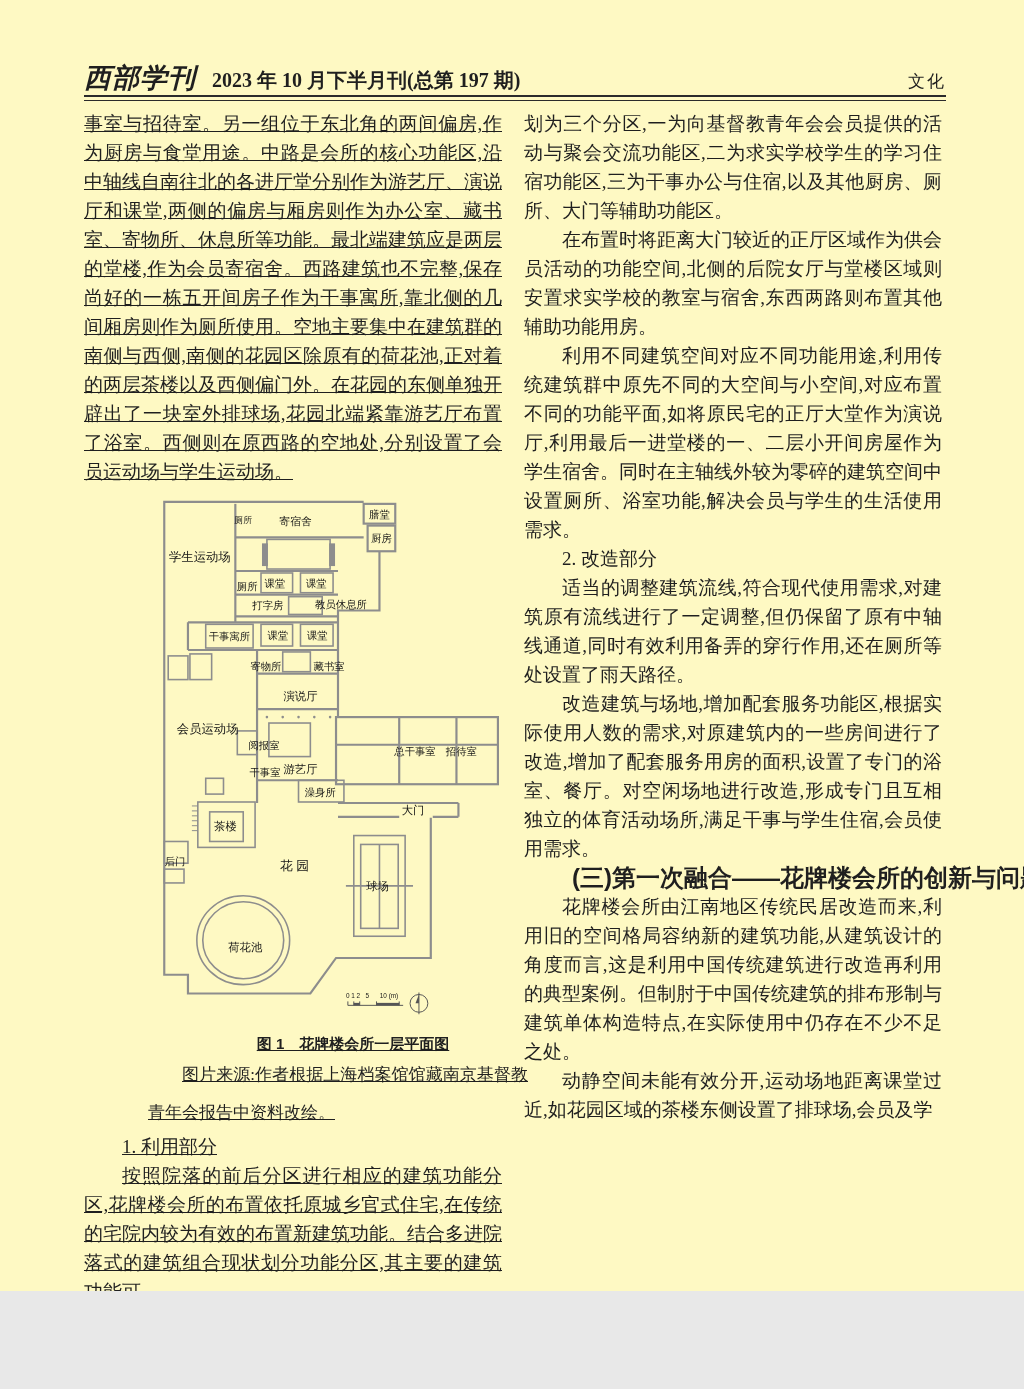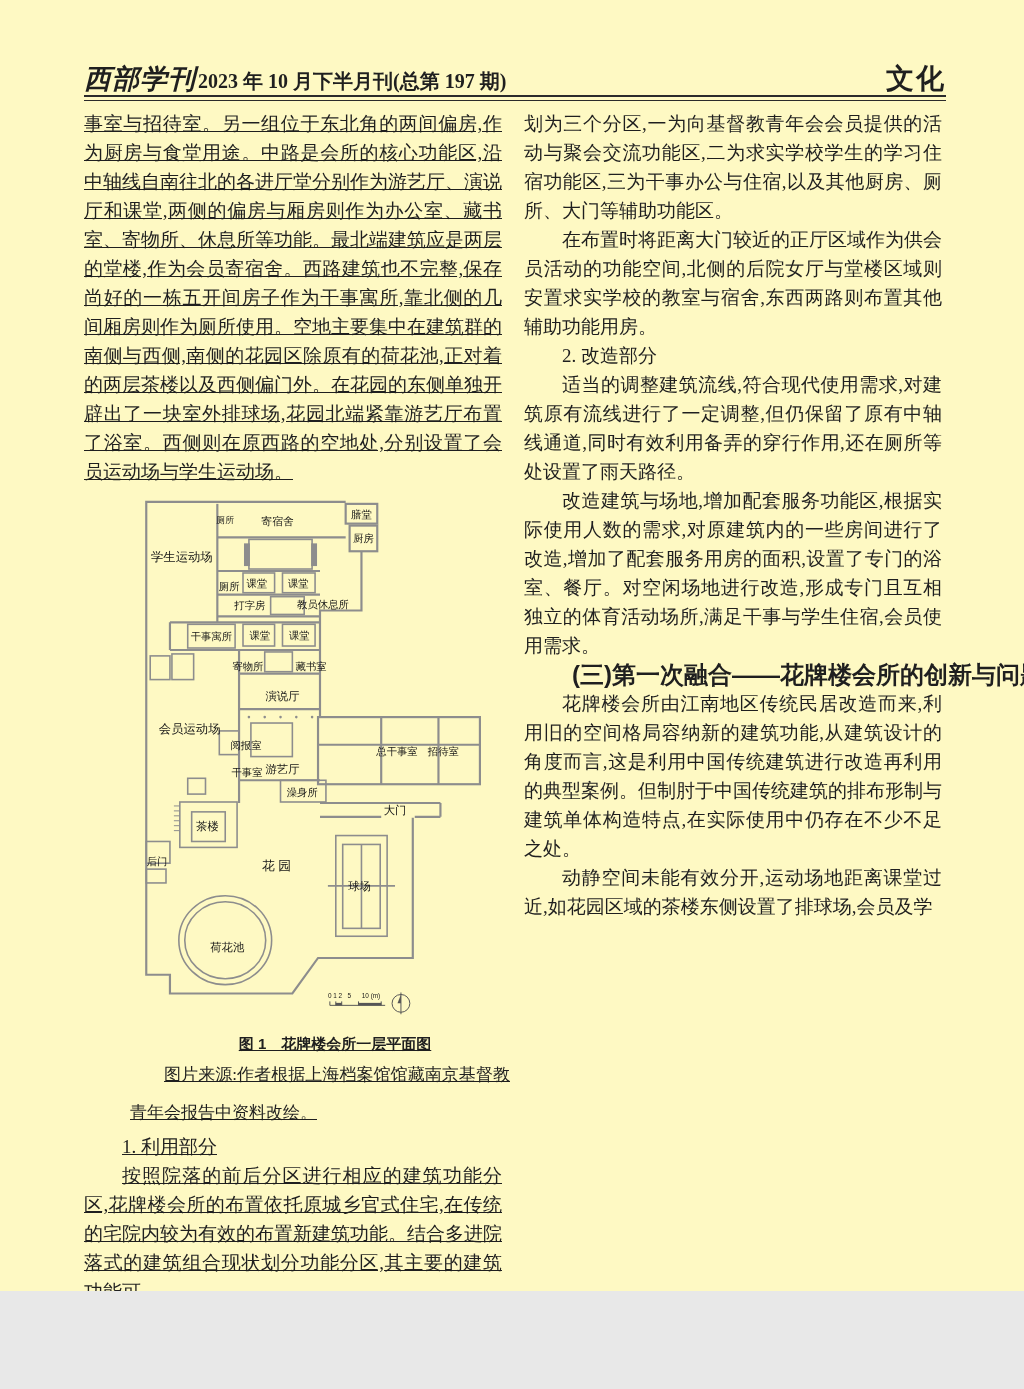--- a/index.html
+++ b/index.html
@@ -1,33 +1,33 @@
 <!DOCTYPE html>
 <html><head>
 <meta charset="utf-8">
 <style>
   html,body{margin:0;padding:0;background:#e8e8e8;}
   .page{position:relative;width:1024px;height:1291px;background:#fef9c3;margin:0 auto;
         color:#1f1f1f;font-family:"Liberation Serif","DejaVu Serif",serif;overflow:hidden;}
   .header{position:absolute;left:84px;top:60px;width:862px;display:flex;justify-content:space-between;align-items:baseline;}
   .hleft{display:flex;align-items:baseline;}
   .logo{font-family:"DejaVu Serif",serif;font-style:italic;font-weight:bold;font-size:27px;letter-spacing:1px;}
-  .issue{font-weight:bold;font-size:20px;margin-left:2px;}
-  .section-label{font-weight:bold;font-size:28px;letter-spacing:2px;}
+  .issue{font-weight:bold;font-size:20px;margin-left:16px;}
+  .section-label{font-weight:normal;font-size:17px;letter-spacing:2px;}
   .rule{position:absolute;left:84px;top:95px;width:862px;height:3px;
         border-top:2.5px solid #2b2b2b;border-bottom:1.5px solid #2b2b2b;}
   .col{position:absolute;top:109px;width:418px;font-size:19px;line-height:29px;text-align:justify;}
   .col-left{left:84px;text-decoration:underline;}
   .col-right{left:524px;}
   .col p{margin:0;text-indent:2em;}
   .col p.cont{text-indent:0;}
   .h-sec{margin:0;font-family:"Liberation Sans","DejaVu Sans",sans-serif;font-weight:bold;
          font-size:24px;line-height:29px;text-indent:1.4em;white-space:nowrap;}
   .subhead{margin:0;text-indent:2em;line-height:29px;}
-  .figure{width:380px;margin:8px 0 0 46px;}
+  .figure{width:380px;margin:8px 0 0 64px;}
   .figure svg{display:block;}
   .fig-caption{margin:4px 0 0 0;text-align:center;font-family:"Liberation Sans","DejaVu Sans",sans-serif;
                font-weight:bold;font-size:15px;line-height:24px;text-indent:0;}
   .fig-source{margin:2px 0 0 0;font-size:17px;line-height:38px;text-indent:2em;text-align:justify;}
   .footer{position:absolute;left:94px;top:1296px;font-size:16px;font-weight:bold;letter-spacing:1px;}
   .plan-text{font-family:"Liberation Sans","DejaVu Sans",sans-serif;fill:#161616;}
 </style>
 </head>
 <body>
 
@@ -151,20 +151,21 @@
       <p class="fig-source">图片来源:作者根据上海档案馆馆藏南京基督教青年会报告中资料改绘。</p>
     </div>
 
     <p class="subhead">1. 利用部分</p>
     <p>按照院落的前后分区进行相应的建筑功能分区,花牌楼会所的布置依托原城乡官式住宅,在传统的宅院内较为有效的布置新建筑功能。结合多进院落式的建筑组合现状划分功能分区,其主要的建筑功能可</p>
   </div>
 
   <div class="col col-right">
     <p class="cont">划为三个分区,一为向基督教青年会会员提供的活动与聚会交流功能区,二为求实学校学生的学习住宿功能区,三为干事办公与住宿,以及其他厨房、厕所、大门等辅助功能区。</p>
     <p>在布置时将距离大门较近的正厅区域作为供会员活动的功能空间,北侧的后院女厅与堂楼区域则安置求实学校的教室与宿舍,东西两路则布置其他辅助功能用房。</p>
+    <p>利用不同建筑空间对应不同功能用途,利用传统建筑群中原先不同的大空间与小空间,对应布置不同的功能平面,如将原民宅的正厅大堂作为演说厅,利用最后一进堂楼的一、二层小开间房屋作为学生宿舍。同时在主轴线外较为零碎的建筑空间中设置厕所、浴室功能,解决会员与学生的生活使用需求。</p>
     <p class="subhead">2. 改造部分</p>
     <p>适当的调整建筑流线,符合现代使用需求,对建筑原有流线进行了一定调整,但仍保留了原有中轴线通道,同时有效利用备弄的穿行作用,还在厕所等处设置了雨天路径。</p>
     <p>改造建筑与场地,增加配套服务功能区,根据实际使用人数的需求,对原建筑内的一些房间进行了改造,增加了配套服务用房的面积,设置了专门的浴室、餐厅。对空闲场地进行改造,形成专门且互相独立的体育活动场所,满足干事与学生住宿,会员使用需求。</p>
     <p class="h-sec">(三)第一次融合——花牌楼会所的创新与问题</p>
     <p>花牌楼会所由江南地区传统民居改造而来,利用旧的空间格局容纳新的建筑功能,从建筑设计的角度而言,这是利用中国传统建筑进行改造再利用的典型案例。但制肘于中国传统建筑的排布形制与建筑单体构造特点,在实际使用中仍存在不少不足之处。</p>
     <p>动静空间未能有效分开,运动场地距离课堂过近,如花园区域的茶楼东侧设置了排球场,会员及学</p>
   </div>
 
   <div class="footer">— 078 —</div>
 </div>

